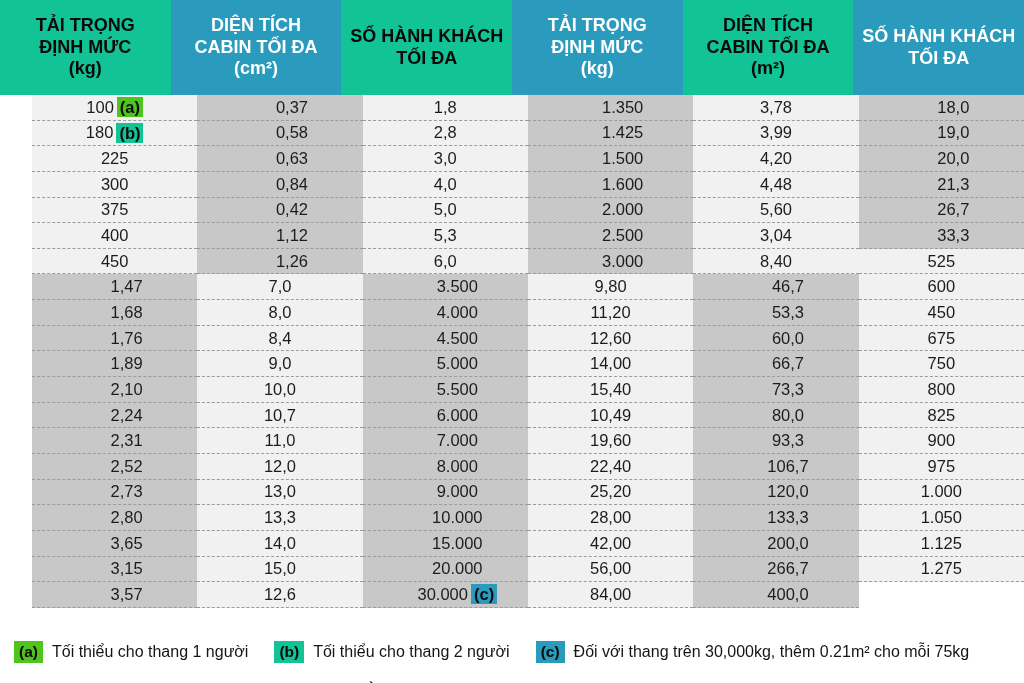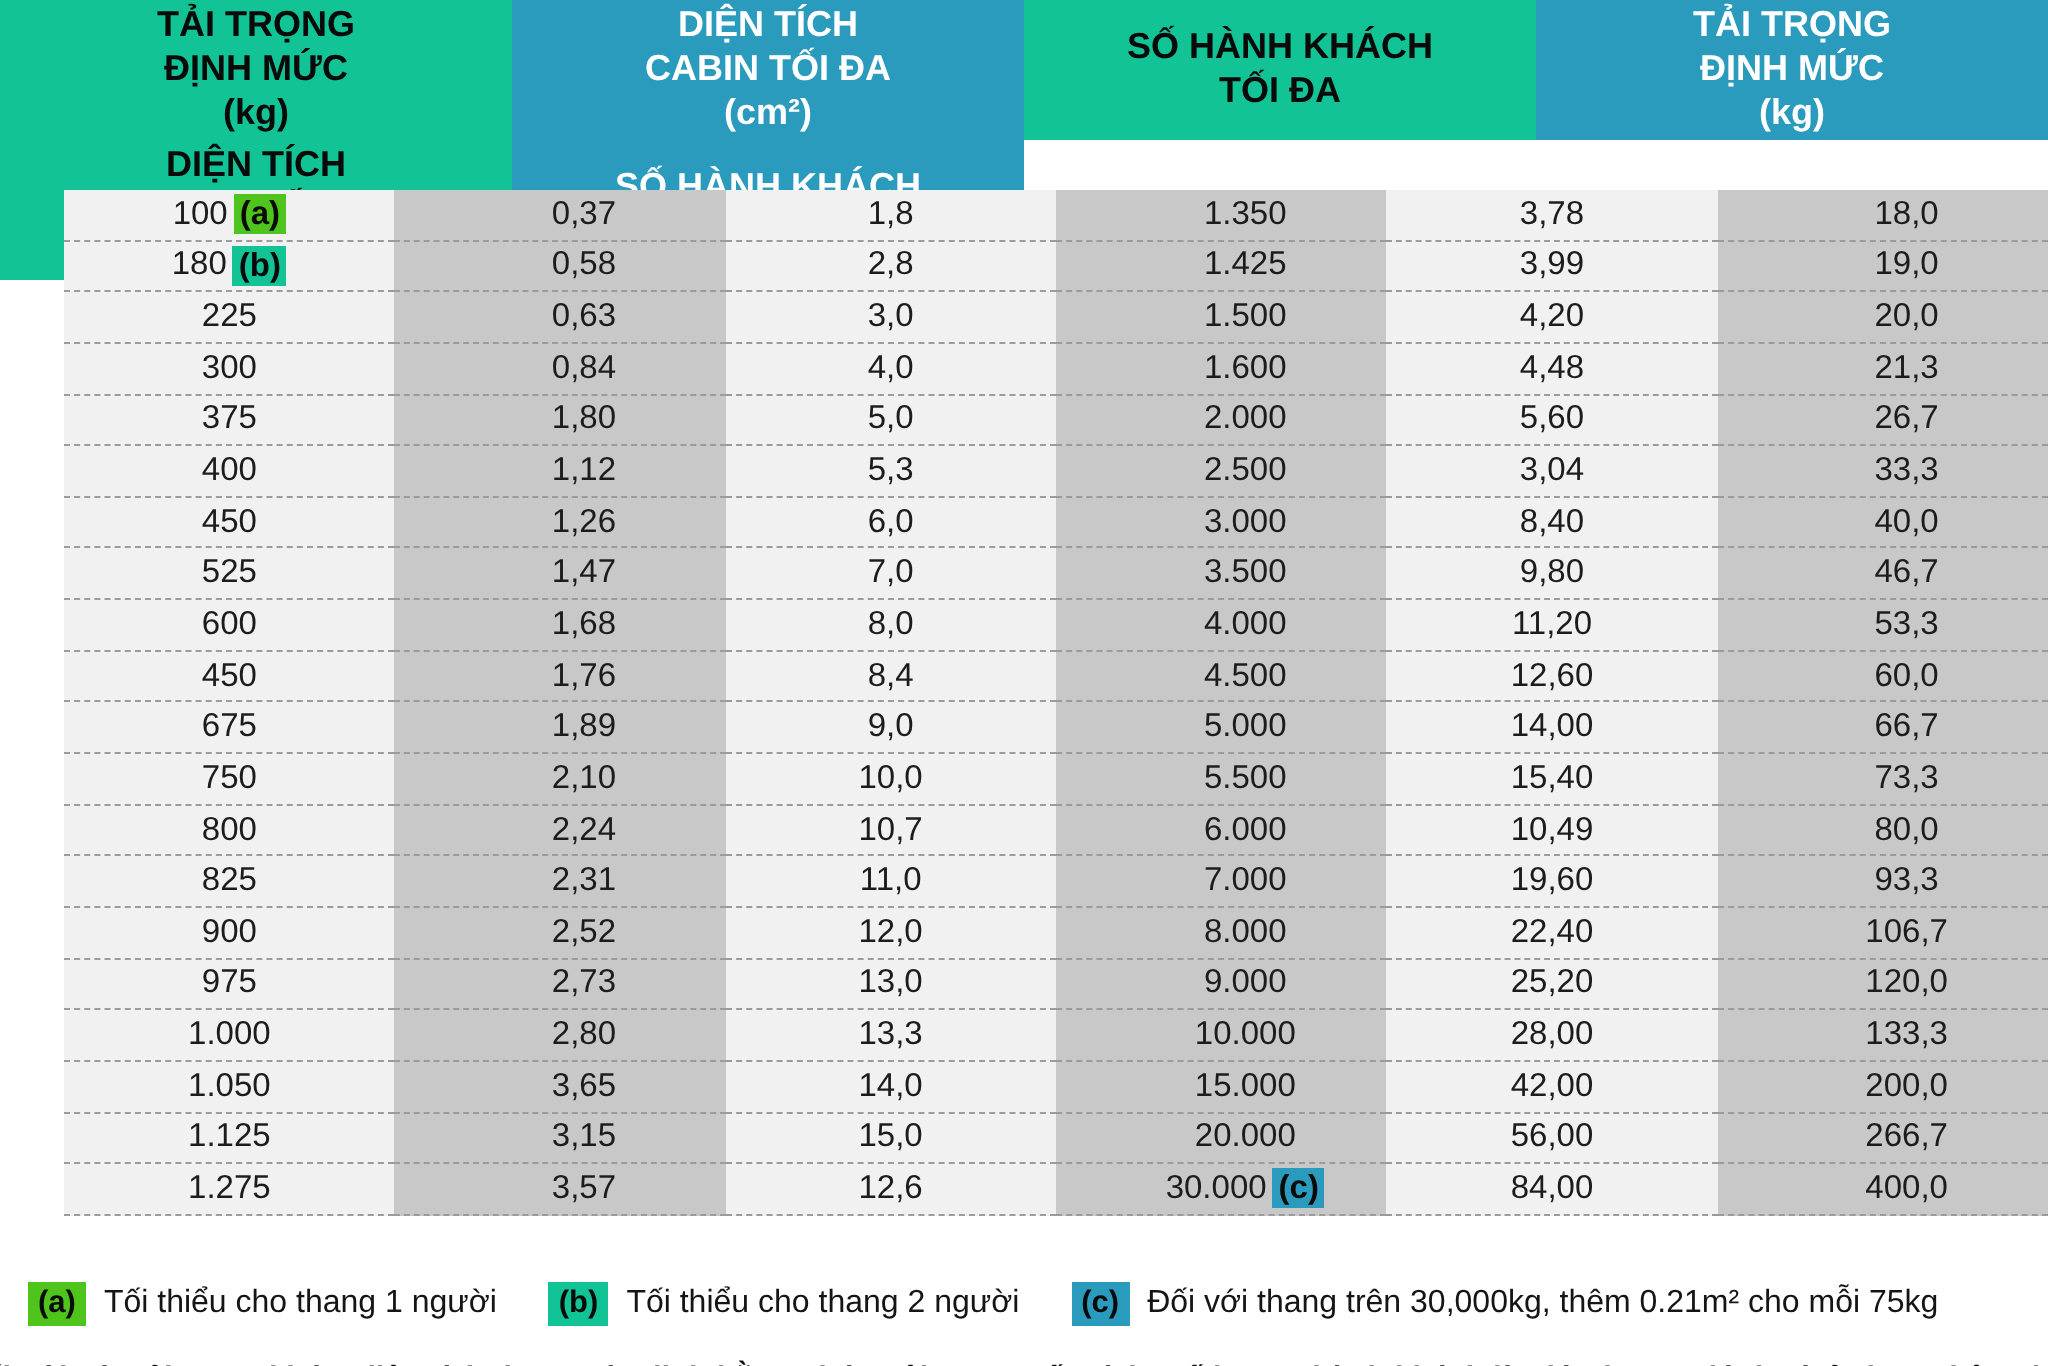--- a/index.html
+++ b/index.html
@@ -17,21 +17,21 @@
     background:#ffffff;
     color:var(--ink);
   }
   .stage{
     width:1024px;height:683px;
     overflow:hidden;position:relative;background:#fff;
   }
   
   .thead{
     display:grid;
-    grid-template-columns:repeat(4,1fr);
+    grid-template-columns:repeat(6,1fr);
     height:95px;
   }
   .th{
     display:flex;align-items:center;justify-content:center;
     text-align:center;
     font-weight:bold;
     font-size:18px;
     line-height:1.22;
     white-space:pre-line;
     padding:2px;
@@ -182,21 +182,21 @@
       <div class="cell col4">
         <span>4,48</span>
       </div>
       <div class="cell col5">
         <span>21,3</span>
       </div>
       <div class="cell col0">
         <span>375</span>
       </div>
       <div class="cell col1">
-        <span>1,80</span>
+        <span>0,42</span>
       </div>
       <div class="cell col2">
         <span>5,0</span>
       </div>
       <div class="cell col3">
         <span>2.000</span>
       </div>
       <div class="cell col4">
         <span>5,60</span>
       </div>
@@ -228,23 +228,20 @@
         <span>1,26</span>
       </div>
       <div class="cell col2">
         <span>6,0</span>
       </div>
       <div class="cell col3">
         <span>3.000</span>
       </div>
       <div class="cell col4">
         <span>8,40</span>
-      </div>
-      <div class="cell col5">
-        <span>40,0</span>
       </div>
       <div class="cell col0">
         <span>525</span>
       </div>
       <div class="cell col1">
         <span>1,47</span>
       </div>
       <div class="cell col2">
         <span>7,0</span>
       </div>

